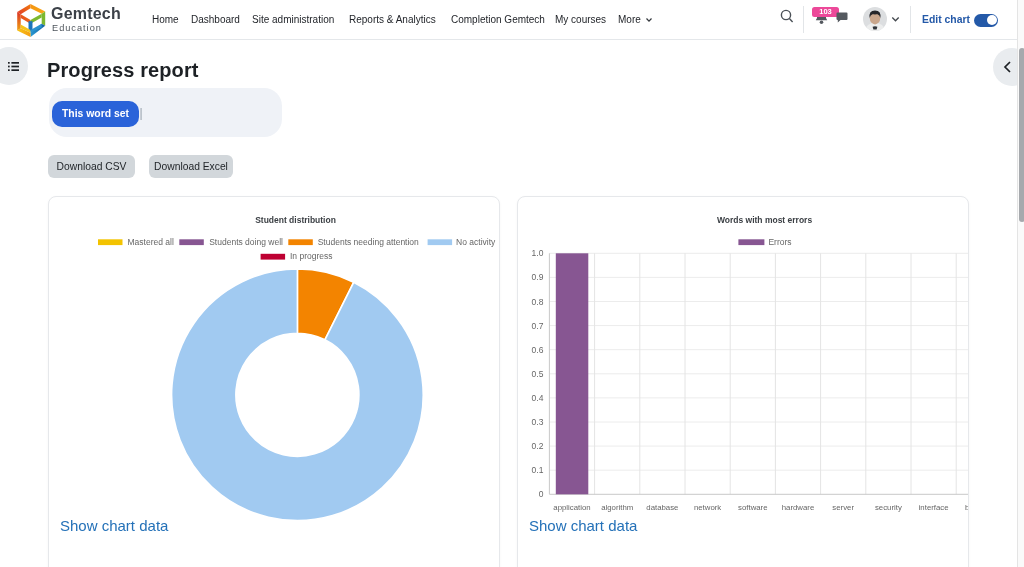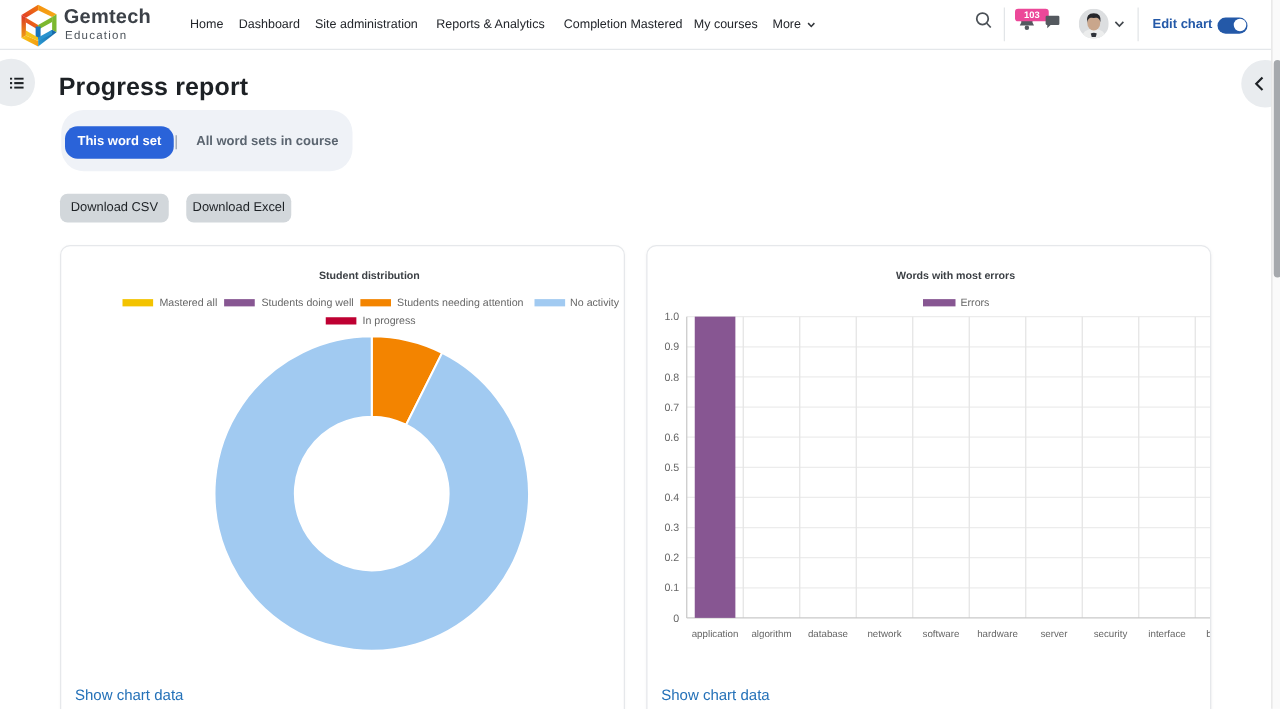--- a/index.html
+++ b/index.html
@@ -35,21 +35,21 @@
 .dlbtn { position:absolute; top:155px; height:23px; background:#d2d7db; border-radius:6px;
   color:#1d2125; font-size:10.3px; text-align:center; line-height:23px; }
 
 .card { position:absolute; top:196px; width:452px; height:449px; background:#fff;
   border:1px solid #e6e8eb; border-radius:8px; overflow:hidden;
   box-shadow:0 1px 3px rgba(0,0,0,0.04); }
 #card1 { left:48px; }
 #card2 { left:517px; }
 .ctitle { position:absolute; top:18px; left:12px; width:469px; text-align:center; font-size:8.5px;
   font-weight:bold; color:#3c4045; }
-.showlink { position:absolute; left:11px; top:320px; font-size:12px; color:#2471b8;margin-top:32px; }
+.showlink { position:absolute; left:11px; top:320px; font-size:15px; color:#2471b8; }
 
 #sbtrack { position:absolute; right:0; top:0; width:7px; height:567px; background:#fafafa;
   border-left:1px solid #e4e4e4; z-index:30; }
 #sbthumb { position:absolute; left:0.5px; top:48px; width:6px; height:174px;
   background:#a6a9ad; border-radius:3px; }
 </style>
 </head>
 <body>
 
 <div id="header">
@@ -90,21 +90,21 @@
     <polygon points="15.9,20.2 20.1,20.2 20.1,30.8 15.9,30.8" fill="#1b75bb"></polygon>
     <polygon points="7.7,23.6 18,29.5 18,32.5 7.7,27.8" fill="#f4c31a"></polygon>
     <polygon points="29.8,23 18,29.5 18,32.5 29.8,26.8" fill="#2a93cf"></polygon>
   </svg>
   <div id="brandname">Gemtech</div>
   <div id="brandsub">Education</div>
   <div class="nav" style="left:152px">Home</div>
   <div class="nav" style="left:191px">Dashboard</div>
   <div class="nav" style="left:349px">Reports &amp; Analytics</div>
   <div class="nav" style="left:252px">Site administration</div>
-  <div class="nav" style="left:451px">Completion Mastered</div>
+  <div class="nav" style="left:451px">Completion Gemtech</div>
   <div class="nav" style="left:555px">My courses</div>
   <div class="nav" style="left:618px">More</div>
   <svg class="abs" style="left:645px;top:16px" width="8" height="8" viewBox="0 0 8 8">
     <path d="M1.5 2.5 L4 5.2 L6.5 2.5" fill="none" stroke="#33373c" stroke-width="1.2"></path>
   </svg>
 
   <svg class="abs" style="left:780px;top:9px" width="14" height="15" viewBox="0 0 14 15">
     <circle cx="6" cy="6" r="4.6" fill="none" stroke="#4b5157" stroke-width="1.4"></circle>
     <line x1="9.4" y1="9.6" x2="12.6" y2="13" stroke="#4b5157" stroke-width="1.4"></line>
   </svg>
@@ -158,21 +158,20 @@
 <div class="drawerbtn" style="left:993px;top:47.5px">
   <svg class="abs" style="left:9px;top:12px" width="11" height="14" viewBox="0 0 11 14">
     <path d="M8 2 L3 7 L8 12" fill="none" stroke="#1d2125" stroke-width="1.7"></path>
   </svg>
 </div>
 
 <div id="h1">Progress report</div>
 <div id="seg">
   <div id="segbtn">This word set</div>
   <div id="segdiv">|</div>
-  <div id="seglbl">All word sets in course</div>
 </div>
 <div class="dlbtn" style="left:48px;width:87px">Download CSV</div>
 <div class="dlbtn" style="left:149px;width:84px">Download Excel</div>
 
 <div class="card" id="card1">
   <div class="ctitle">Student distribution</div>
   <svg class="abs" style="left:0;top:0" width="452" height="357">
 
     <rect x="49" y="42.3" width="24.5" height="5.8" fill="#f3c300"></rect>
     <text x="78.5" y="47.5" class="lg" font-size="8.5" fill="#666">Mastered all</text>

